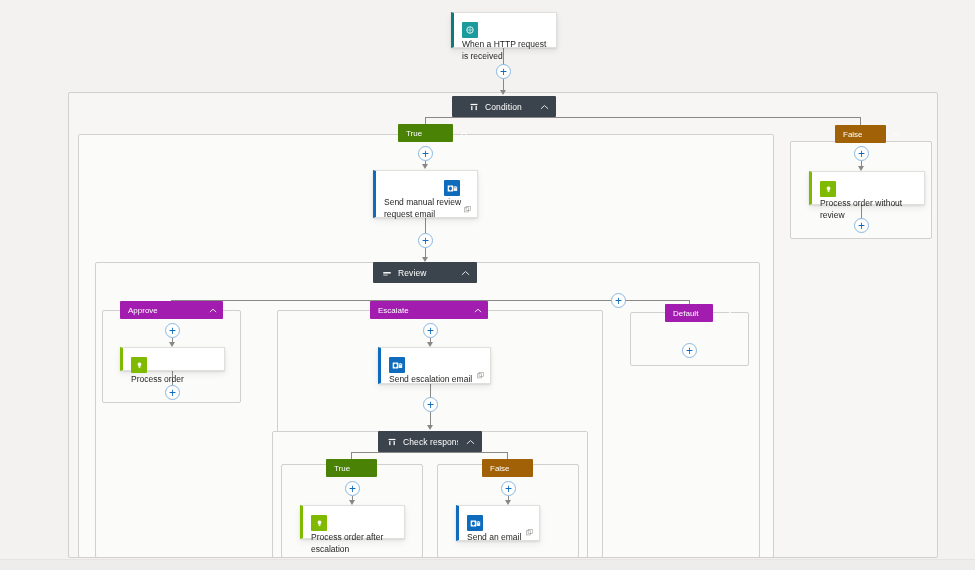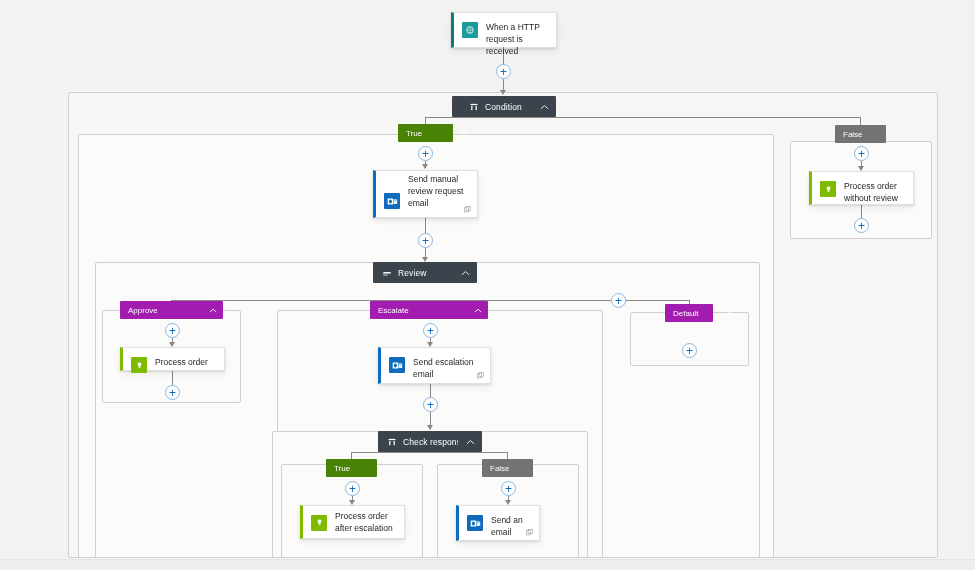--- a/index.html
+++ b/index.html
@@ -71,34 +71,35 @@
     font-size: 8px;
     color: #fff;
     border-radius: 1px;
     z-index: 7;
     cursor: pointer;
     white-space: nowrap;
     gap: 28px;
   }
   .case-pill .chev { margin-left: 10px; opacity: .9; }
   .pill-true  { background: #498205; }
-  .pill-false { background: #737373; }
+  .pill-false { background: #a16207; }
   .pill-dark  { background: #a21caf; }
   
   .card {
     position: absolute;
     background: #ffffff;
     border: 1px solid #e1dfdd;
     border-left-width: 3px;
     box-shadow: 0 0.6px 1.8px rgba(0,0,0,.10), 0 3px 7px rgba(0,0,0,.07);
     display: flex;
     align-items: flex-start;
     padding: 8px 9px 8px 8px;
     z-index: 5;
     cursor: pointer;
+    flex-direction: column;
   }
   .card .card-ico {
     width: 16px; height: 16px;
     flex: 0 0 auto;
     margin-right: 8px;
     margin-top: 1px;
     border-radius: 1px;
     display: flex;
     align-items: center;
     justify-content: center;
@@ -380,21 +381,21 @@
       <svg width="8" height="5" viewBox="0 0 10 6">
           <path d="M1 5L5 1.4 9 5" fill="none" stroke="#ffffff" stroke-width="1.2"></path>
         </svg>
     </span>
   </div>
   <div class="plus" style="left:345px; top:481px;">
     <span>+</span>
   </div>
   <div class="vline" style="left:352px; top:496px; height:5px;"></div>
   <div class="arrow" style="left:349px; top:500px;"></div>
-  <div class="card accent-green" style="left:300px; top:505px; width:105px; height:34px;align-items:center;">
+  <div class="card accent-green" style="left:300px; top:505px; width:105px; height:34px;">
     <span class="card-ico ico-green">
       <svg width="9" height="9" viewBox="0 0 16 16">
           <path d="M8 2.5a3.4 3.4 0 00-2 6.1v1.6h4V8.6A3.4 3.4 0 008 2.5z" fill="#ffffff"></path>
           <rect x="6.4" y="11" width="3.2" height="1.6" fill="#ffffff"></rect>
         </svg>
     </span>
     <span class="card-label">Process order after escalation</span>
   </div>
 
   <div class="scope scope-plain" style="left:437px; top:464px; width:142px; height:94px;"></div>
@@ -449,21 +450,21 @@
       <svg width="8" height="5" viewBox="0 0 10 6">
           <path d="M1 5L5 1.4 9 5" fill="none" stroke="#ffffff" stroke-width="1.2"></path>
         </svg>
     </span>
   </div>
   <div class="plus" style="left:854px; top:146px;">
     <span>+</span>
   </div>
   <div class="vline" style="left:861px; top:161px; height:6px;"></div>
   <div class="arrow" style="left:858px; top:166px;"></div>
-  <div class="card accent-green" style="left:809px; top:171px; width:105px; height:34px;justify-content:flex-end;">
+  <div class="card accent-green" style="left:809px; top:171px; width:116px; height:34px;">
     <span class="card-ico ico-green">
       <svg width="9" height="9" viewBox="0 0 16 16">
           <path d="M8 2.5a3.4 3.4 0 00-2 6.1v1.6h4V8.6A3.4 3.4 0 008 2.5z" fill="#ffffff"></path>
           <rect x="6.4" y="11" width="3.2" height="1.6" fill="#ffffff"></rect>
         </svg>
     </span>
     <span class="card-label">Process order without review</span>
   </div>
   <div class="vline" style="left:861px; top:205px; height:14px;"></div>
   <div class="plus" style="left:854px; top:218px;">

